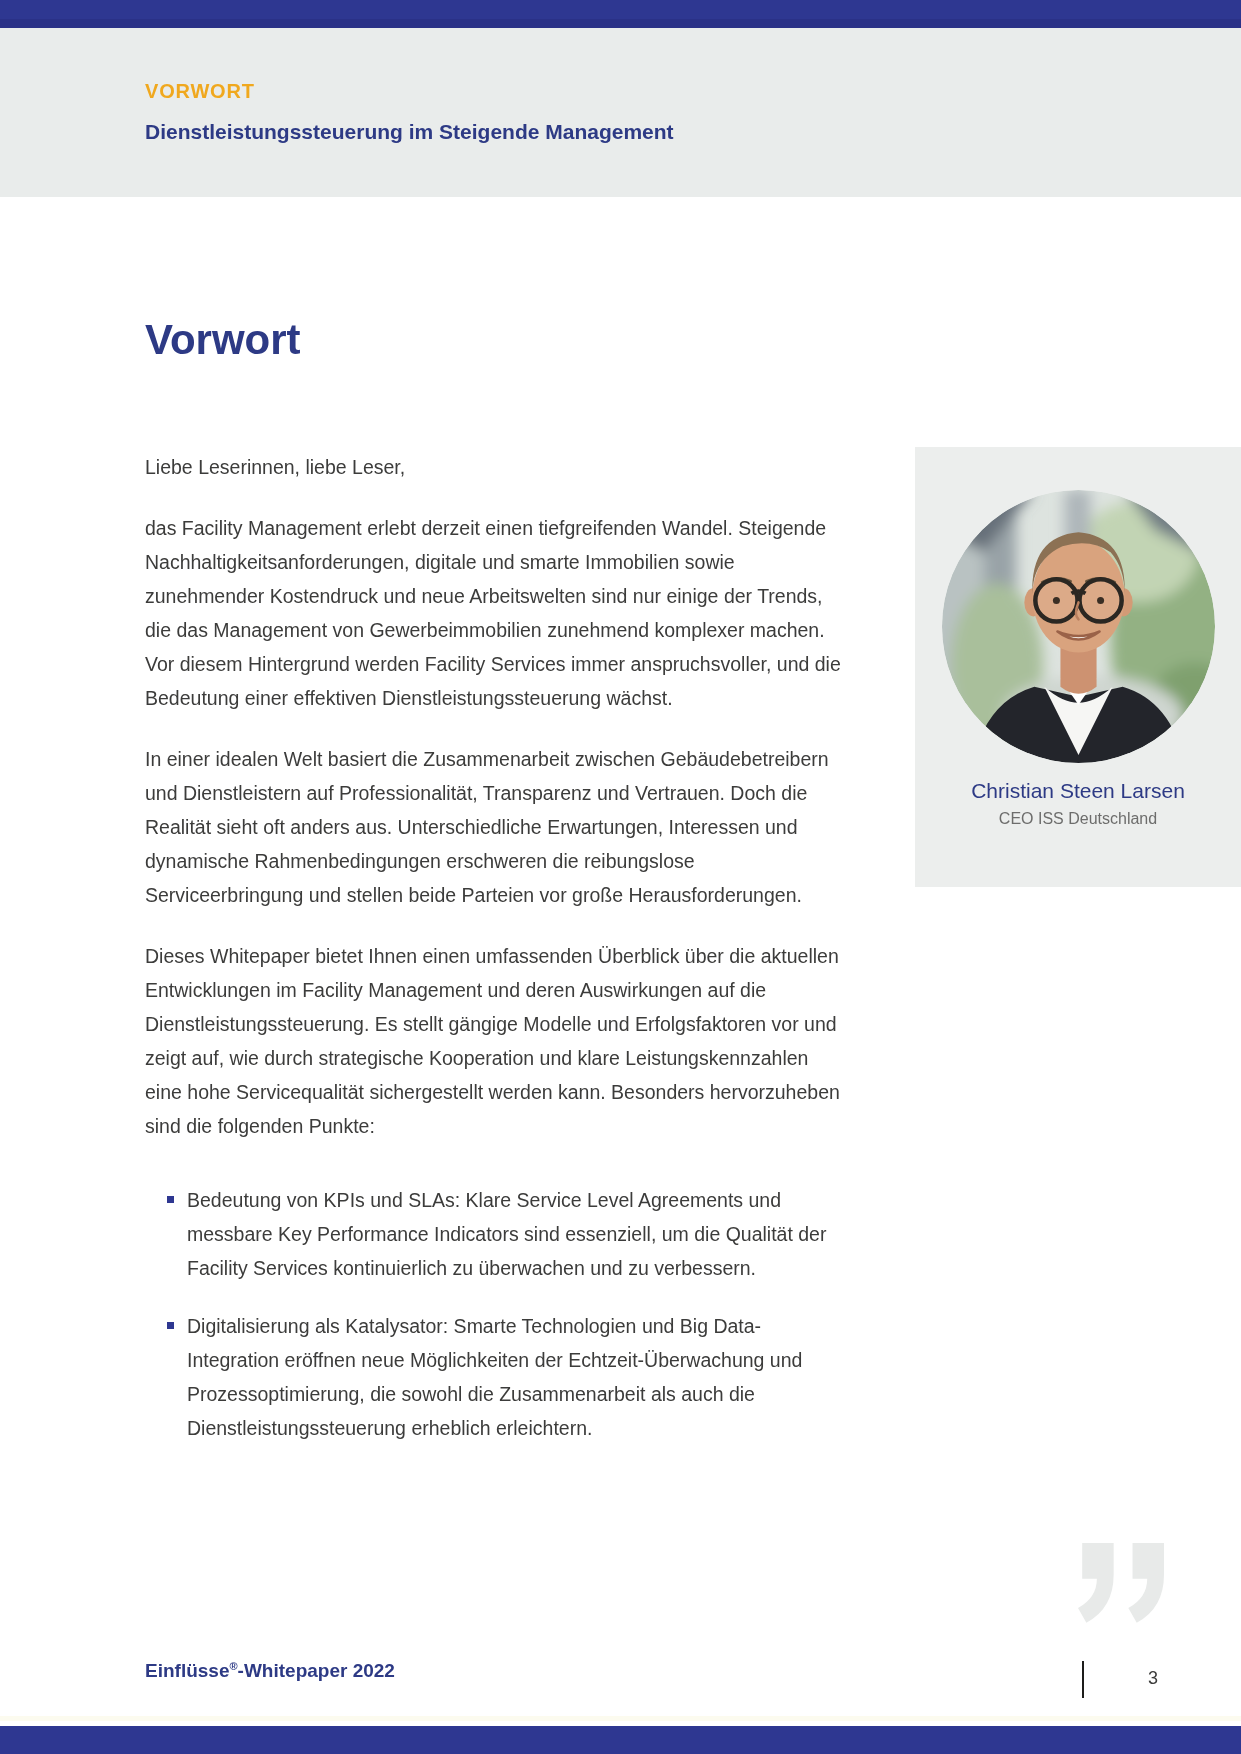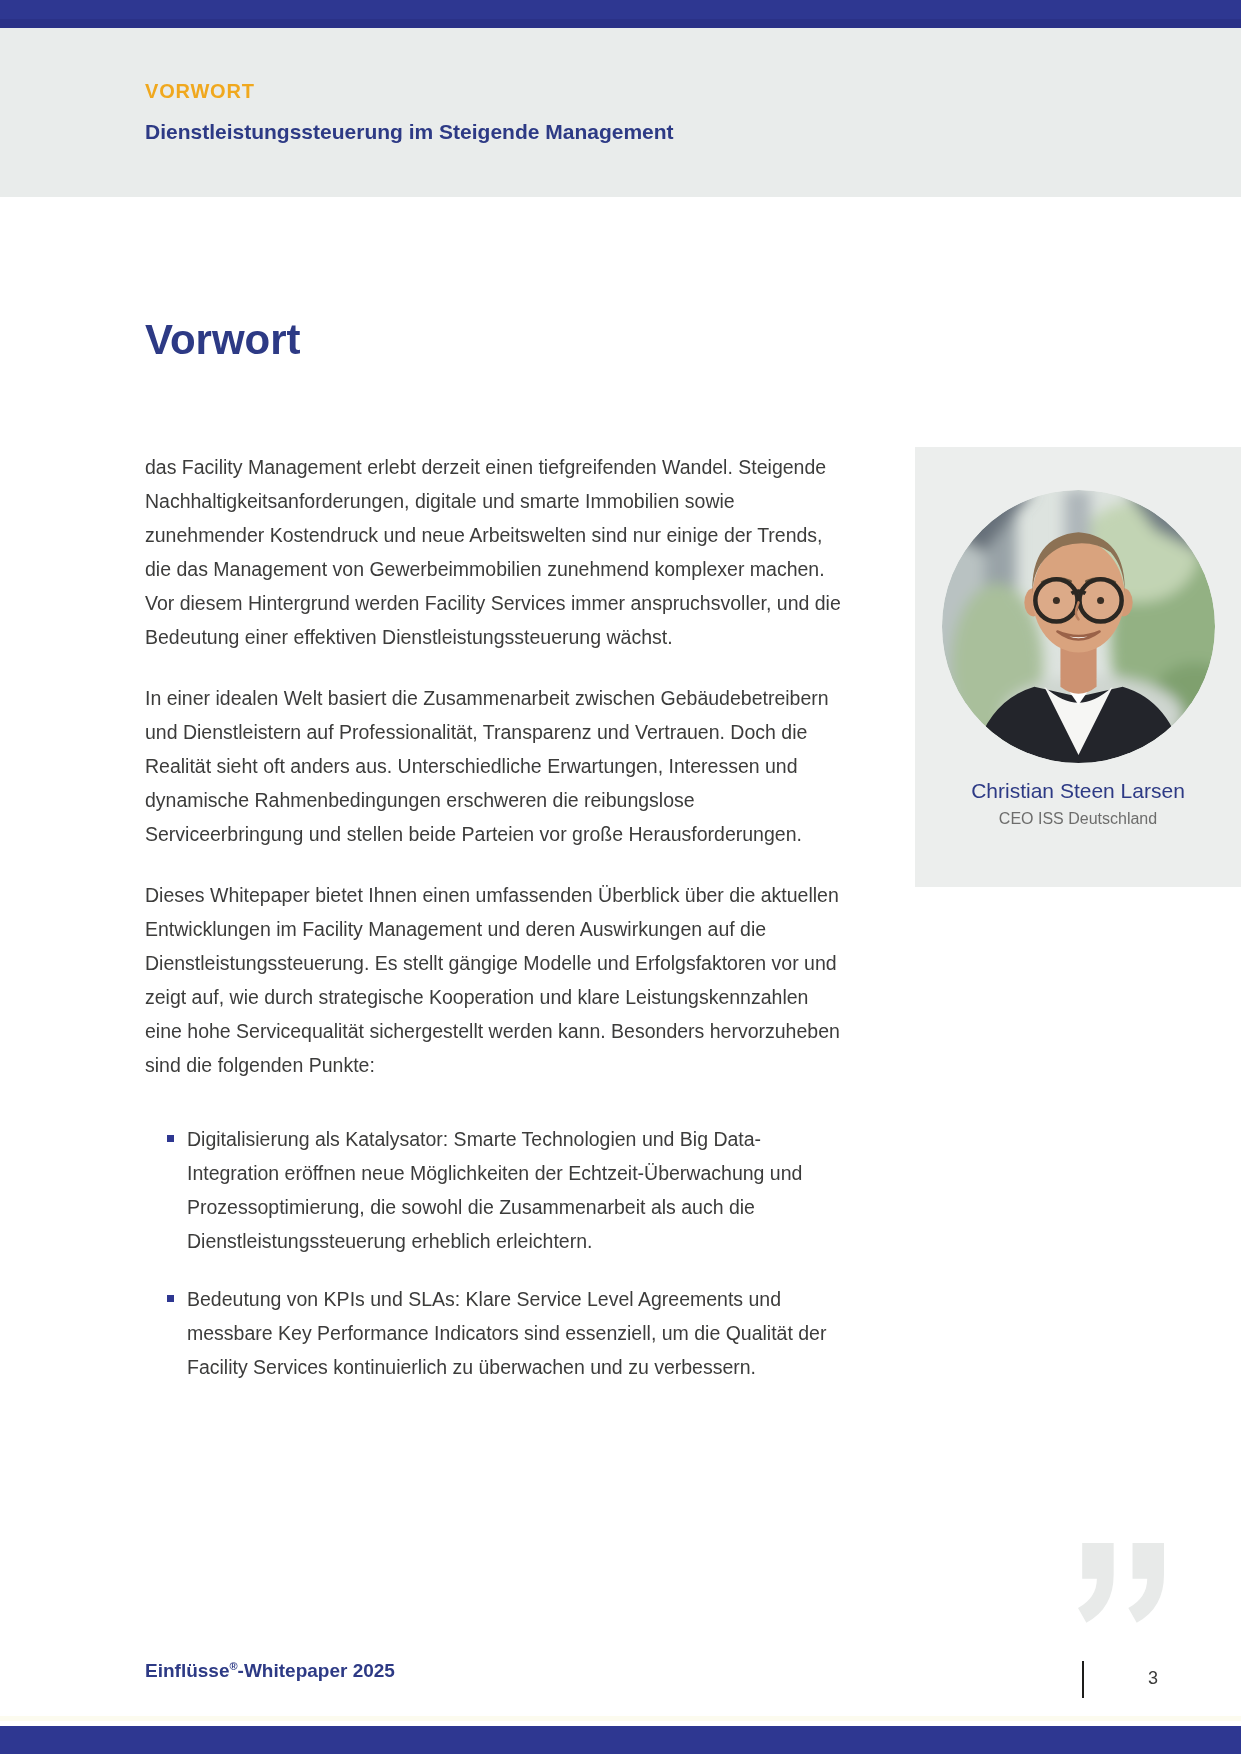--- a/index.html
+++ b/index.html
@@ -58,34 +58,35 @@
     <div class="topbar-inner"></div>
   </div>
 
   <div class="header-band"></div>
   <div class="eyebrow">VORWORT</div>
   <div class="header-subtitle">Dienstleistungssteuerung im Steigende Management</div>
 
   <h1 class="article-title" style="margin:0">Vorwort</h1>
 
   <div class="body-col">
+    <p>Liebe Leserinnen, liebe Leser,</p>
     <p>das Facility Management erlebt derzeit einen tiefgreifenden Wandel. Steigende Nachhaltigkeitsanforderungen, digitale und smarte Immobilien sowie zunehmender Kostendruck und neue Arbeitswelten sind nur einige der Trends, die das Management von Gewerbeimmobilien zunehmend komplexer machen. Vor diesem Hintergrund werden Facility Services immer anspruchsvoller, und die Bedeutung einer effektiven Dienstleistungssteuerung wächst.</p>
     <p>In einer idealen Welt basiert die Zusammenarbeit zwischen Gebäudebetreibern und Dienstleistern auf Professionalität, Transparenz und Vertrauen. Doch die Realität sieht oft anders aus. Unterschiedliche Erwartungen, Interessen und dynamische Rahmenbedingungen erschweren die reibungslose Serviceerbringung und stellen beide Parteien vor große Herausforderungen.</p>
     <p>Dieses Whitepaper bietet Ihnen einen umfassenden Überblick über die aktuellen Entwicklungen im Facility Management und deren Auswirkungen auf die Dienstleistungssteuerung. Es stellt gängige Modelle und Erfolgsfaktoren vor und zeigt auf, wie durch strategische Kooperation und klare Leistungskennzahlen eine hohe Servicequalität sichergestellt werden kann. Besonders hervorzuheben sind die folgenden Punkte:</p>
     <ul class="bullets">
       <li>
         <span class="bullet-sq"></span>
       </li>
       <li>
         <span class="bullet-sq"></span>
-        <span>Digitalisierung als Katalysator: Smarte Technologien und Big Data-Integration eröffnen neue Möglichkeiten der Echtzeit-Überwachung und Prozessoptimierung, die sowohl die Zusammenarbeit als auch die Dienstleistungssteuerung erheblich erleichtern.</span>
+        <span>Bedeutung von KPIs und SLAs: Klare Service Level Agreements und messbare Key Performance Indicators sind essenziell, um die Qualität der Facility Services kontinuierlich zu überwachen und zu verbessern.</span>
       </li>
       <li>
         <span class="bullet-sq"></span>
-        <span>Bedeutung von KPIs und SLAs: Klare Service Level Agreements und messbare Key Performance Indicators sind essenziell, um die Qualität der Facility Services kontinuierlich zu überwachen und zu verbessern.</span>
+        <span>Digitalisierung als Katalysator: Smarte Technologien und Big Data-Integration eröffnen neue Möglichkeiten der Echtzeit-Überwachung und Prozessoptimierung, die sowohl die Zusammenarbeit als auch die Dienstleistungssteuerung erheblich erleichtern.</span>
       </li>
     </ul>
   </div>
 
   <div class="profile-box">
     <span class="portrait">
       <svg width="273" height="273" viewBox="0 0 272 272" xmlns="http://www.w3.org/2000/svg">
         <defs>
           <clipPath id="pc">
               <circle cx="136" cy="136" r="136"></circle>
@@ -133,20 +134,20 @@
     <div class="profile-role">CEO ISS Deutschland</div>
   </div>
 
   <div class="quote">
     <svg width="86" height="84" viewBox="0 0 82 78" xmlns="http://www.w3.org/2000/svg">
       <path d="M4,0 H34 V30 Q34,62 8,76 L0,62 Q18,52 18,34 H4 Z" fill="#e8eae9"></path>
       <path d="M52,0 H82 V30 Q82,62 56,76 L48,62 Q66,52 66,34 H52 Z" fill="#e8eae9"></path>
     </svg>
   </div>
 
-  <div class="footer-brand"><span>Einflüsse</span><sup>®</sup><span>-Whitepaper 2025</span></div>
+  <div class="footer-brand"><span>Einflüsse</span><sup>®</sup><span>-Whitepaper 2022</span></div>
   <div class="footer-divider"></div>
   <div class="footer-page">3</div>
 
   <div class="cream-line"></div>
   <div class="bottombar"></div>
 
 </div>
 
 </body></html>

